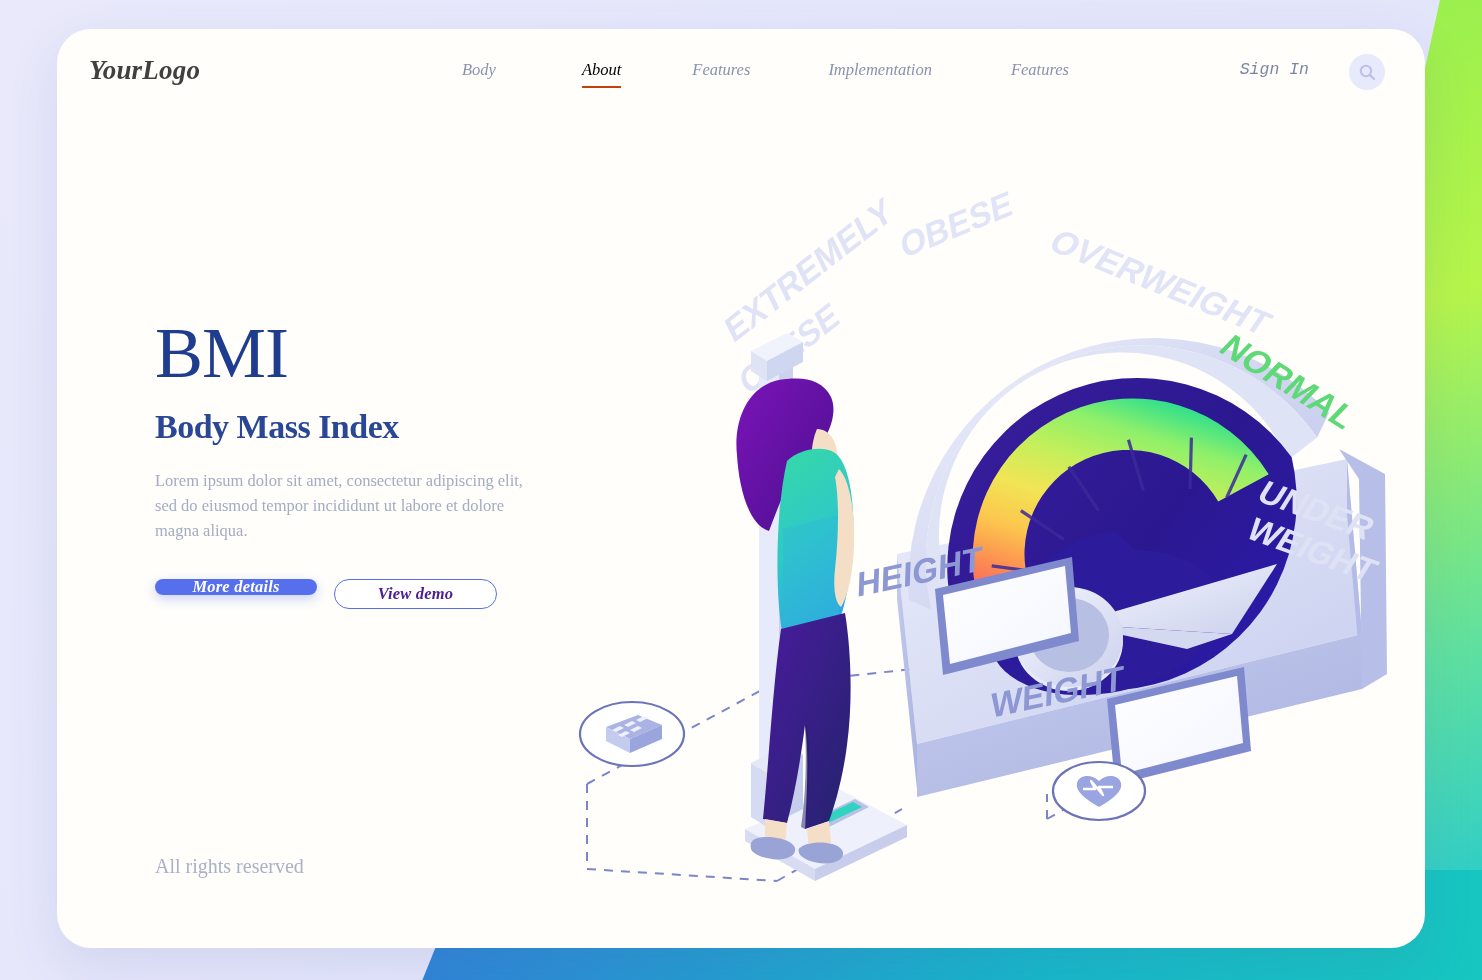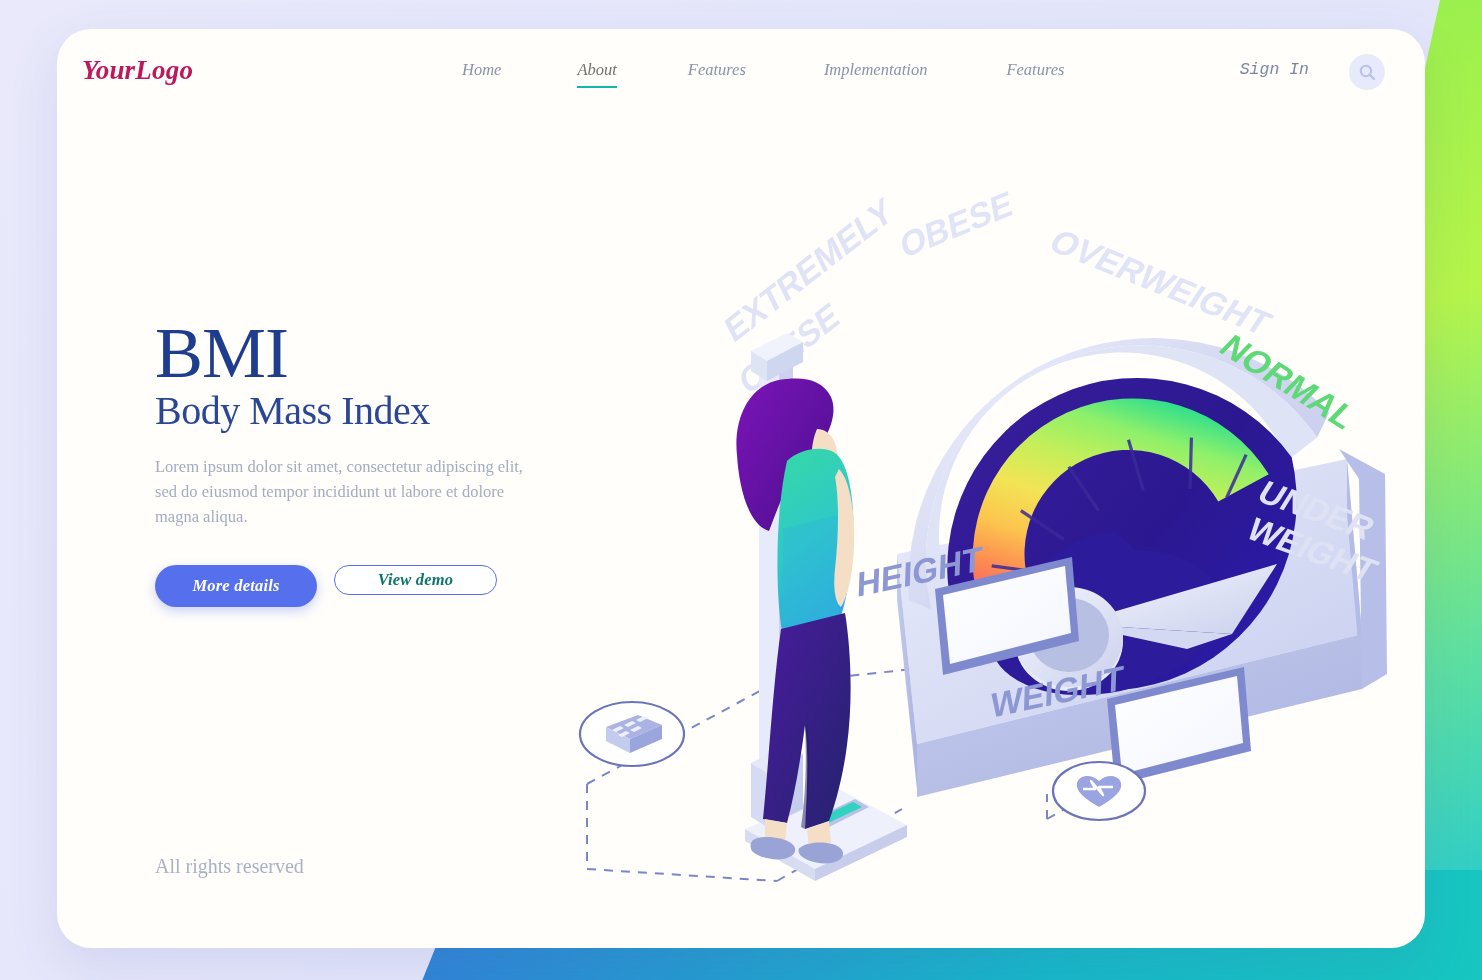--- a/index.html
+++ b/index.html
@@ -32,33 +32,33 @@
     background:#fffefb; border-radius:34px;
     box-shadow:0 18px 50px rgba(80,90,160,.13);
     overflow:hidden;
   }
 
   
   #header{
     position:absolute; left:0; top:0; width:100%; height:92px;
   }
   #logo{
-    position:absolute; left:25px; top:26px;
+    position:absolute; left:32px; top:26px;
     font-size:27px; font-style:italic; font-weight:bold;
-    color:#be185d; letter-spacing:.2px;
+    color:#404040; letter-spacing:.2px;
   }
   #nav{
     position:absolute; left:405px; top:31px;
     display:flex; gap:0px; align-items:flex-start;
   }
   .nav-item{
     font-size:16.5px; font-style:italic; color:#8a93ad;
     padding:0 0 6px 0; cursor:pointer; white-space:nowrap;
   }
-  .nav-item.active{ color:#737373; border-bottom:2px solid #14b8a6; }
+  .nav-item.active{ color:#000000; border-bottom:2px solid #c2410c;margin-left:10px; }
   #nav .sp1{ width:76px; } #nav .sp2{ width:71px; }
   #nav .sp3{ width:78px; } #nav .sp4{ width:79px; }
 
   #signin{
     position:absolute; right:116px; top:31px;
     font-size:16.5px; font-style:italic; color:#7b86a3; cursor:pointer;font-family:Liberation Mono, monospace;
   }
   #search-btn{
     position:absolute; right:40px; top:25px;
     width:36px; height:36px; border-radius:50%;
@@ -66,39 +66,39 @@
     cursor:pointer;
   }
 
   
   #hero{ position:absolute; left:98px; top:290px; width:470px; }
   #hero h1{
     font-size:72px; line-height:.97; color:#1f3d8f; font-weight:normal;
     letter-spacing:-1px;
   }
   #hero h2{
-    font-size:40px; line-height:1.08; color:#2a4796; font-weight:normal;
-    margin-top:0; letter-spacing:-.5px;
+    font-size:34px; line-height:1.08; color:#2a4796; font-weight:bold;
+    margin-top:20px; letter-spacing:-.5px;
   }
   #hero p{
     margin-top:22px; font-size:16.5px; line-height:1.52; color:#a4acc2;
     width:380px;
   }
   #btn-row{ margin-top:36px; display:flex; gap:17px; }
   .btn{
     font-size:16.5px; font-style:italic; font-weight:bold;
     border-radius:22px; cursor:pointer; display:flex;
     align-items:center; justify-content:center; letter-spacing:.2px;
   }
   #btn-primary{
-    width:162px; height:42px; background:#5670ed; color:#fff;
+    width:162px; height:16px; background:#5670ed; color:#fff;
     box-shadow:0 4px 12px rgba(86,112,237,.32);
   }
   #btn-secondary{
-    width:163px; height:30px; background:#fff; color:#0f766e;
+    width:163px; height:30px; background:#fff; color:#4c1d95;
     border:1.6px solid #5670ed;
     text-align:right;
   }
   #rights{
     position:absolute; left:98px; top:826px;
     font-size:20px; color:#aab1c6;
   }
 
   
   #illo{ position:absolute; left:430px; top:100px; width:930px; height:790px; }
@@ -113,21 +113,21 @@
 <div id="bg-green"></div>
 <div id="bg-blue2"></div>
 
 <div id="card">
 
   <div id="header">
 
     <div id="logo">YourLogo</div>
 
     <div id="nav">
-      <div class="nav-item">Home</div>
+      <div class="nav-item">Body</div>
       <div class="sp1"></div>
       <div class="nav-item active">About</div>
       <div class="sp2"></div>
       <div class="nav-item">Features</div>
       <div class="sp3"></div>
       <div class="nav-item">Implementation</div>
       <div class="sp4"></div>
       <div class="nav-item">Features</div>
     </div>
 

